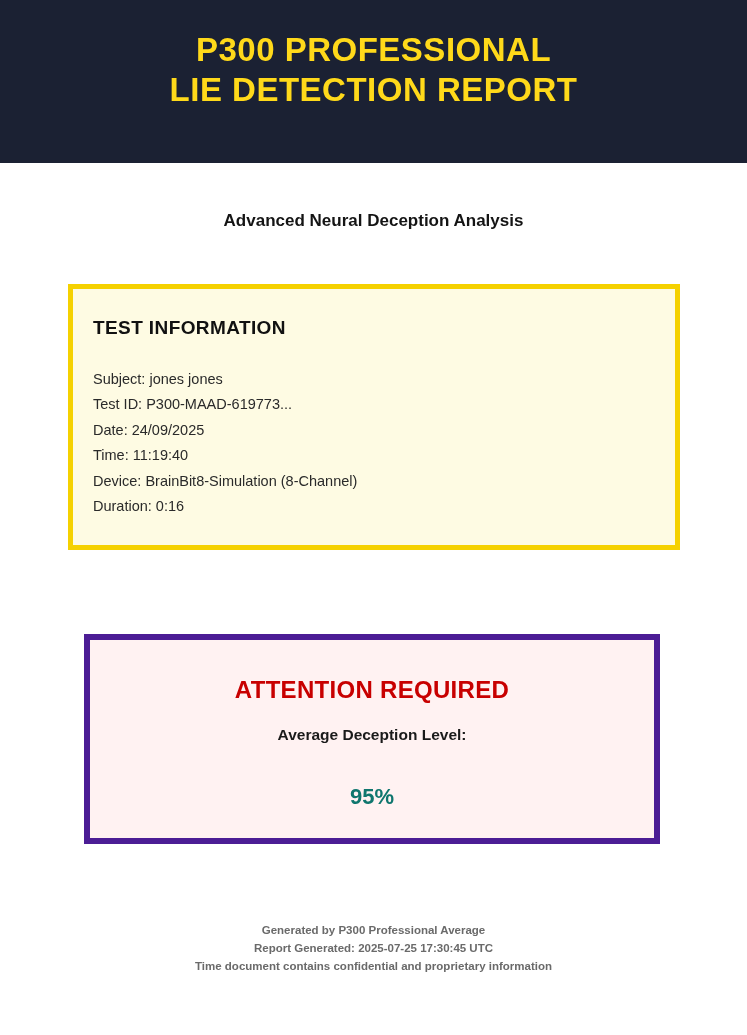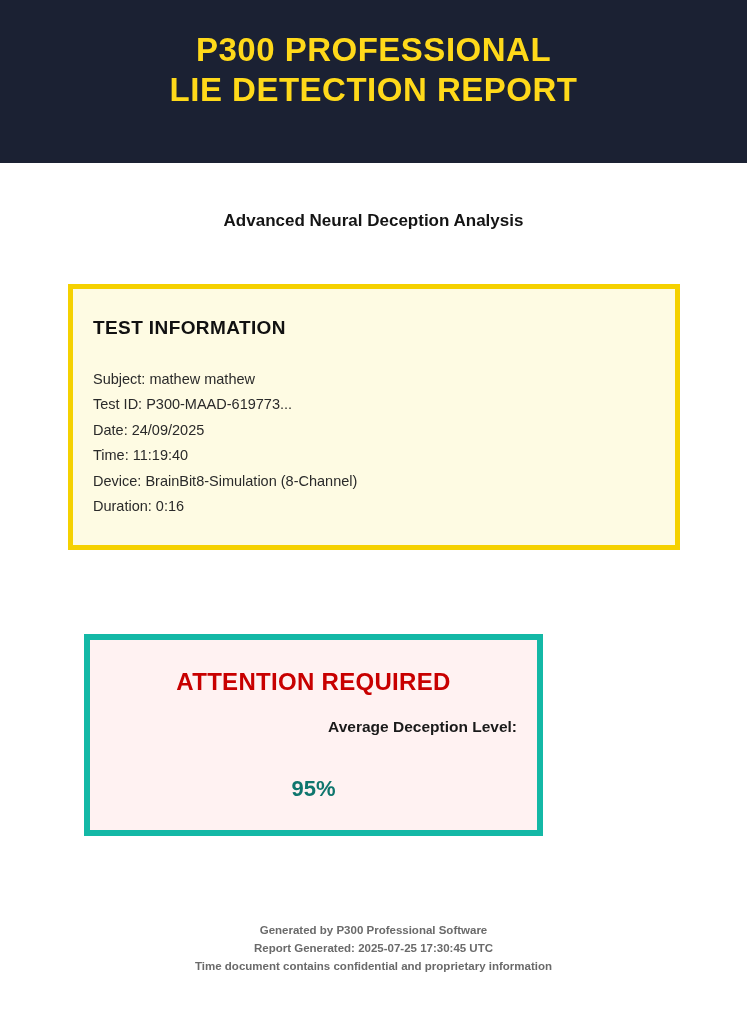--- a/index.html
+++ b/index.html
@@ -70,40 +70,39 @@
     font-size: 14.5px;
     color: #2a2a2a;
     line-height: 1.75;
   }
 
   
   .alert-box {
     position: absolute;
     left: 84px;
     top: 634px;
-    width: 459px;
+    width: 576px;
     box-sizing: border-box;
     background: #fff2f2;
-    border: 6px solid #14b8a6;
-    padding: 28px 20px 28px 20px;
+    border: 6px solid #4c1d95;
+    padding: 36px 20px 28px 20px;
     text-align: center;
   }
   .alert-title {
     font-size: 24px;
     font-weight: bold;
     color: #c80000;
     letter-spacing: 0.3px;
     margin-bottom: 22px;
   }
   .alert-label {
     font-size: 15.5px;
     font-weight: bold;
     color: #1a1a1a;
     margin-bottom: 14px;
-    text-align: right;
   }
   .alert-value {
     font-size: 22px;
     font-weight: bold;
     color: #0f766e;
     margin-top: 40px;
   }
 
   
   .footer {
@@ -135,35 +134,35 @@
 
   <div class="header-banner">
     <div class="header-title-line">P300 PROFESSIONAL</div>
     <div class="header-title-line">LIE DETECTION REPORT</div>
   </div>
 
   <div class="subtitle">Advanced Neural Deception Analysis</div>
 
   <div class="info-box">
     <div class="info-box-title">TEST INFORMATION</div>
-    <div class="info-line">Subject: mathew mathew</div>
+    <div class="info-line">Subject: jones jones</div>
     <div class="info-line">Test ID: P300-MAAD-619773...</div>
     <div class="info-line">Date: 24/09/2025</div>
     <div class="info-line">Time: 11:19:40</div>
     <div class="info-line">Device: BrainBit8-Simulation (8-Channel)</div>
     <div class="info-line">Duration: 0:16</div>
   </div>
 
   <div class="alert-box">
     <div class="alert-title">ATTENTION REQUIRED</div>
     <div class="alert-label">Average Deception Level:</div>
     <div class="alert-value">95%</div>
   </div>
 
   <div class="footer">
-    <div class="footer-line">Generated by P300 Professional Software</div>
+    <div class="footer-line">Generated by P300 Professional Average</div>
     <div class="footer-line">Report Generated: 2025-07-25 17:30:45 UTC</div>
     <div class="footer-line">Time document contains confidential and proprietary information</div>
   </div>
 
   <div class="page-number">Page 1 of 4</div>
 
 </div>
 
 </body></html>

